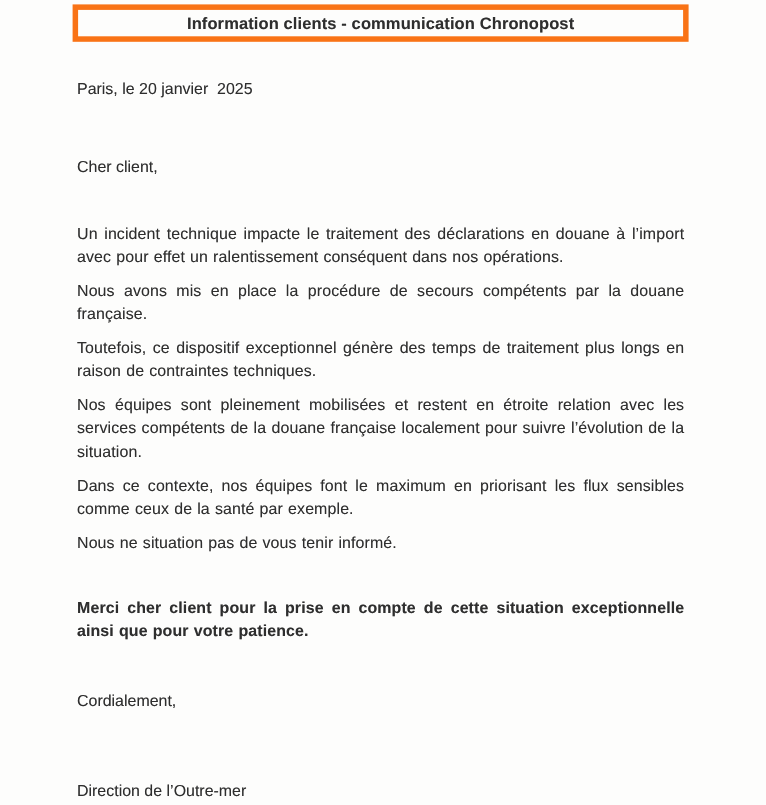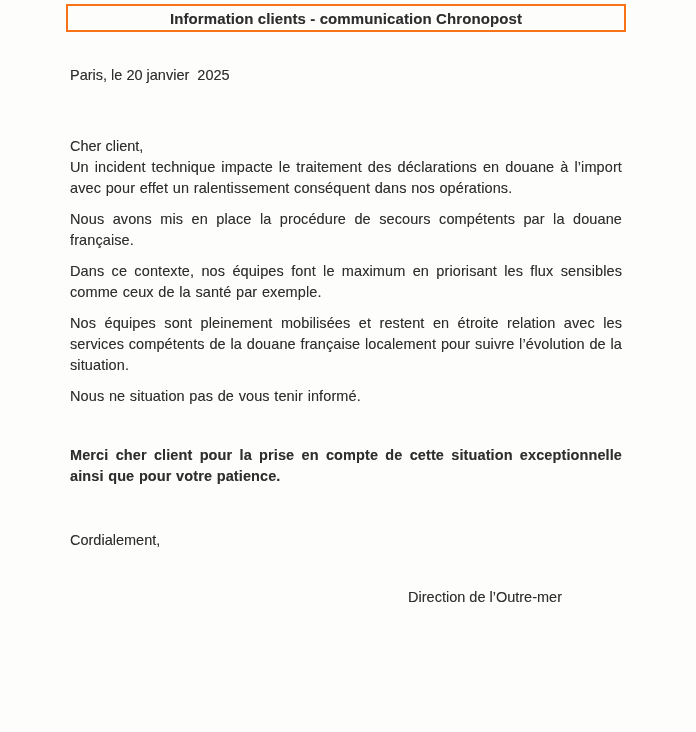--- a/index.html
+++ b/index.html
@@ -14,21 +14,21 @@
     background: #fdfdfc;
     font-family: "Liberation Sans", sans-serif;
     color: #2e2e2e;
     overflow: hidden;
     text-shadow: 0 0 0.6px rgba(45,45,45,0.35);
   }
   .doc {
     padding: 4px 74px 0 70px;
   }
   .header-box {
-    border: 2px solid #f97316;
+    border: 5px solid #f97316;
     margin: 0 -4px;
     padding: 5px 8px 3px 8px;
     text-align: center;
   }
   .header-title {
     font-weight: bold;
     font-size: 15px;
     line-height: 16px;
     letter-spacing: 0.1px;
   }
@@ -51,33 +51,34 @@
   }
   .para {
     font-size: 14.5px;
     line-height: 21px;
     text-align: justify;
     margin: 0 0 10px 0;
     letter-spacing: 0.1px;
     word-spacing: 0.5px;
   }
   .para.first {
+    margin-top: 40px;
   }
   .para.gap-large {
     margin-top: 38px;
     font-weight: bold;
   }
   .closing {
     margin-top: 43px;
     font-size: 14.5px;
     line-height: 21px;
   }
   .signature {
-    margin-top: 36px;
-    text-align: right;
+    margin-top: 61px;
+    text-align: left;
     padding-right: 60px;
     font-size: 14.5px;
     line-height: 21px;
   }
 </style>
 </head>
 <body>
 
 <div class="page">
   <div class="doc">
@@ -87,24 +88,25 @@
     </div>
 
     <div class="dateline">Paris, le 20 janvier  2025</div>
 
     <div class="salutation">Cher client,</div>
 
     <p class="para first">Un incident technique impacte le traitement des déclarations en douane à l’import avec pour effet un ralentissement conséquent dans nos opérations.</p>
 
     <p class="para">Nous avons mis en place la procédure de secours compétents par la douane française.</p>
 
+    <p class="para">Toutefois, ce dispositif exceptionnel génère des temps de traitement plus longs en raison de contraintes techniques.</p>
+
+    <p class="para">Nos équipes sont pleinement mobilisées et restent en étroite relation avec les services compétents de la douane française localement pour suivre l’évolution de la situation.</p>
 
     <p class="para">Dans ce contexte, nos équipes font le maximum en priorisant les flux sensibles comme ceux de la santé par exemple.</p>
-
-    <p class="para">Nos équipes sont pleinement mobilisées et restent en étroite relation avec les services compétents de la douane française localement pour suivre l’évolution de la situation.</p>
 
     <p class="para">Nous ne situation pas de vous tenir informé.</p>
 
     <p class="para gap-large">Merci cher client pour la prise en compte de cette situation exceptionnelle ainsi que pour votre patience.</p>
 
     <div class="closing">Cordialement,</div>
 
     <div class="signature">Direction de l’Outre-mer</div>
 
   </div>

